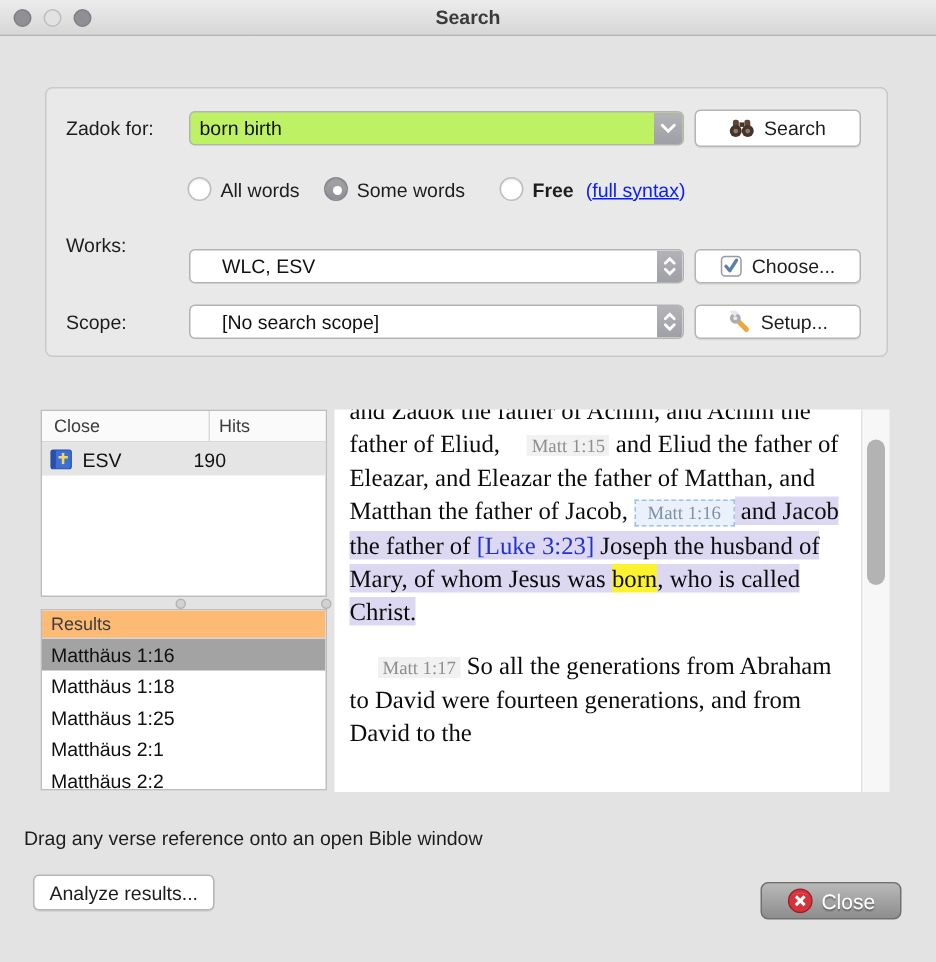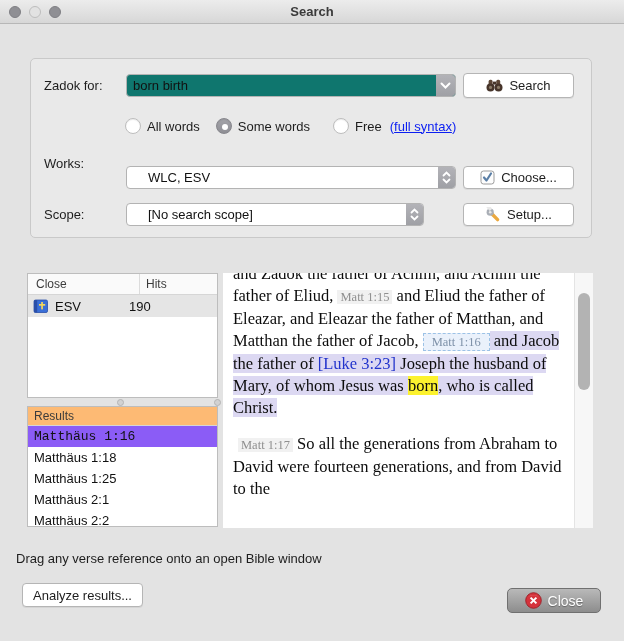--- a/index.html
+++ b/index.html
@@ -14,21 +14,21 @@
   .tl1{left:9px;background:#8f8f94;border:1px solid #7f7f84;box-sizing:border-box;}
   .tl2{left:29px;background:#e2e2e2;border:1px solid #bdbdbd;box-sizing:border-box;}
   .tl3{left:49px;background:#8f8f94;border:1px solid #7f7f84;box-sizing:border-box;}
   .wintitle{left:0;top:4px;width:624px;text-align:center;font-size:13px;font-weight:600;color:#3b3b3b;}
 
   
   .groupbox{left:30px;top:58px;width:562px;height:180px;background:#e9e9e9;
     border:1px solid #c9c9c9;border-radius:5px;box-sizing:border-box;}
   .formlabel{font-size:13px;color:#1d1d1d;line-height:23px;}
 
-  .combo{left:126px;top:74px;width:330px;height:23px;background:#0f766e;border:1px solid #b3b3b3;
+  .combo{left:126px;top:74px;width:330px;height:23px;background:#bef264;border:1px solid #b3b3b3;
     border-radius:4px;box-sizing:border-box;display:flex;overflow:hidden;}
   .combo input{flex:1;border:0;outline:none;font-size:13px;padding:0 6px;color:#111;
     font-family:"Liberation Sans",sans-serif;background:transparent;}
   .combo .drop{width:19px;background:linear-gradient(#b3b3b8,#9fa0a5);display:flex;
     align-items:center;justify-content:center;}
 
   .btn{background:#fff;border:1px solid #b5b5b5;border-radius:4px;box-sizing:border-box;
     font-size:13px;color:#1d1d1d;display:flex;align-items:center;justify-content:center;gap:6px;
     box-shadow:0 1px 0 rgba(0,0,0,0.06);}
 
@@ -58,34 +58,34 @@
   .work-row{height:22px;display:flex;align-items:center;background:#e5e5e5;}
   .work-row .wname{font-size:13px;color:#111;margin-left:6px;width:67px;}
   .work-row .whits{font-size:13px;color:#111;padding-left:7px;}
 
   .splitdot{width:7px;height:7px;border-radius:50%;background:#d2d2d2;border:1px solid #b4b4b4;
     box-sizing:border-box;}
 
   .res-head{height:18px;background:#fdba74;border-bottom:1px solid #d6d6d6;
     font-size:12px;color:#3c3c3c;line-height:18px;padding-left:6px;}
   .res-item{height:21px;font-size:13px;color:#111;line-height:21px;padding-left:6px;}
-  .res-item.selected{background:#8b5cf6;font-family:Liberation Mono, monospace;}
+  .res-item.selected{background:#a3a3a3;}
 
   
   .textpane{left:223px;top:273px;width:351px;height:255px;background:#fff;overflow:hidden;}
   .scrollgutter{left:574px;top:273px;width:19px;height:255px;background:#f7f7f7;
     border-left:1px solid #e4e4e4;box-sizing:border-box;}
   .scrollthumb{left:578px;top:293px;width:12px;height:97px;border-radius:6px;background:#b3b3b3;}
 
   .versetext{margin:-10px 8px 0 10px;font-family:"Liberation Serif","DejaVu Serif",serif;
     font-size:16.5px;line-height:22px;color:#0c0c0c;}
   .versetext p{margin:0 0 14px 0;}
   .versetext p.p2{text-indent:5px;}
   .seg-ref{font-family:"Liberation Serif","DejaVu Serif",serif;font-size:12.5px;color:#8f8f8f;
-    background:#f1f1f1;padding:0 3px;}
+    background:#f1f1f1;padding:0 3px;margin-left:14px;}
   .seg-refbox{font-family:"Liberation Serif","DejaVu Serif",serif;font-size:12.5px;color:#7e91a8;
     background:#eaf1fb;border:1px dashed #9cc2e6;padding:1px 8px;}
   .seg-hl{background:#dcd8f2;}
   .seg-xref{background:#dcd8f2;color:#2233cc;}
   .seg-hit{background:#fcf22e;}
 
   
   .hint{left:16px;top:551px;font-size:13px;color:#1d1d1d;}
   .analyze{left:22px;top:583px;width:121px;height:24px;}
   .closebtn{left:507px;top:588px;width:94px;height:25px;border-radius:5px;
@@ -133,21 +133,21 @@
 
 <div class="abs radio-row">
   <div class="radio" style="margin-left:15px;">
     <span class="rdot"></span>
     <span class="lbl">All words</span>
   </div>
   <div class="radio selected">
     <span class="rdot"></span>
     <span class="lbl">Some words</span>
   </div>
-  <div class="radio" style="margin-left:7px;margin-right:8px;">
+  <div class="radio" style="margin-left:7px;margin-right:8px;font-weight:bold;">
     <span class="rdot"></span>
     <span class="lbl">Free</span>
   </div>
   <span class="syntax"><span>(</span><a>full syntax</a><span>)</span></span>
 </div>
 
 <div class="abs formlabel" style="left:44px;top:152px;">Works:</div>
 <div class="abs popup" style="left:126px;top:166px;width:330px;height:23px;">
   <span class="val">WLC, ESV</span>
   <span class="stepper">
@@ -163,21 +163,21 @@
   <span style="display:flex;">
     <svg width="15" height="15" viewBox="0 0 15 15">
       <rect x="1" y="1" width="13" height="13" rx="2.5" fill="#fdfdfd" stroke="#9b9b9b"></rect>
       <polyline points="4,7.5 6.5,10.5 11,3.5" fill="none" stroke="#5b7fa6" stroke-width="2.2" stroke-linecap="round" stroke-linejoin="round"></polyline>
     </svg>
   </span>
   <span>Choose...</span>
 </div>
 
 <div class="abs formlabel" style="left:44px;top:203px;">Scope:</div>
-<div class="abs popup" style="left:126px;top:203px;width:298px;height:23px;">
+<div class="abs popup" style="left:126px;top:203px;width:330px;height:23px;">
   <span class="val">[No search scope]</span>
   <span class="stepper">
     <svg width="9" height="6" viewBox="0 0 9 6">
         <polyline points="1.5,4.5 4.5,1.5 7.5,4.5" fill="none" stroke="#fff" stroke-width="1.8" stroke-linecap="round"></polyline>
       </svg>
     <svg width="9" height="6" viewBox="0 0 9 6">
         <polyline points="1.5,1.5 4.5,4.5 7.5,1.5" fill="none" stroke="#fff" stroke-width="1.8" stroke-linecap="round"></polyline>
       </svg>
   </span>
 </div>

